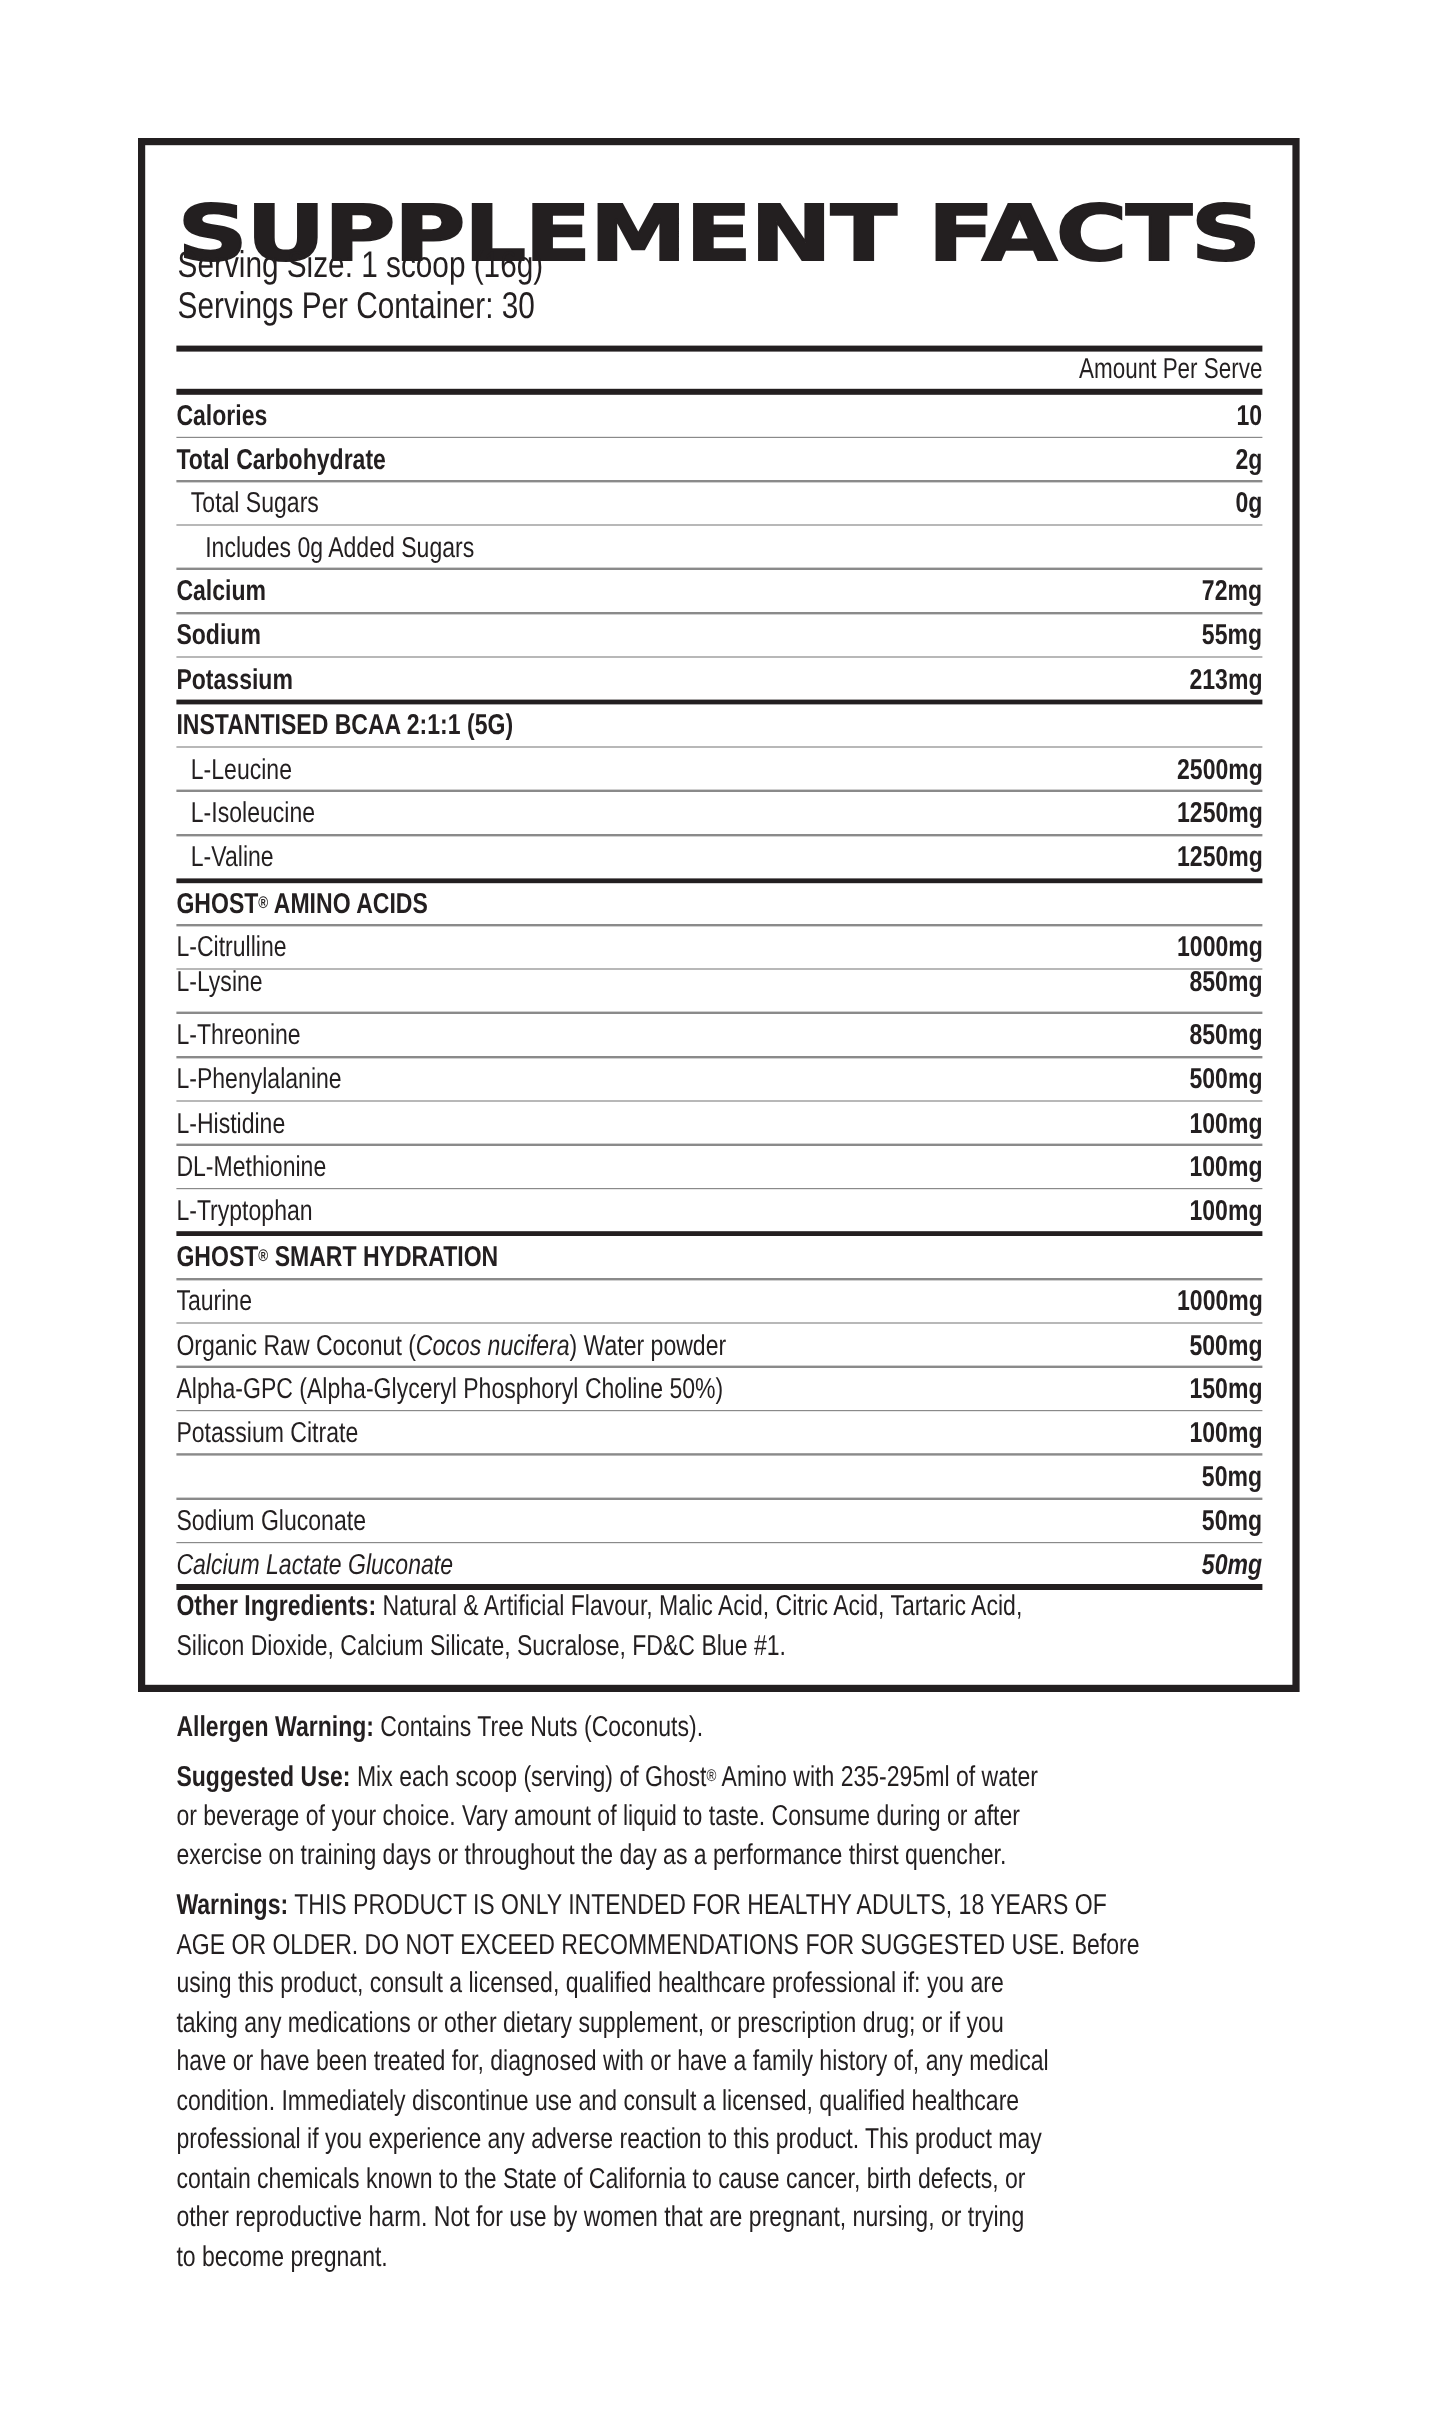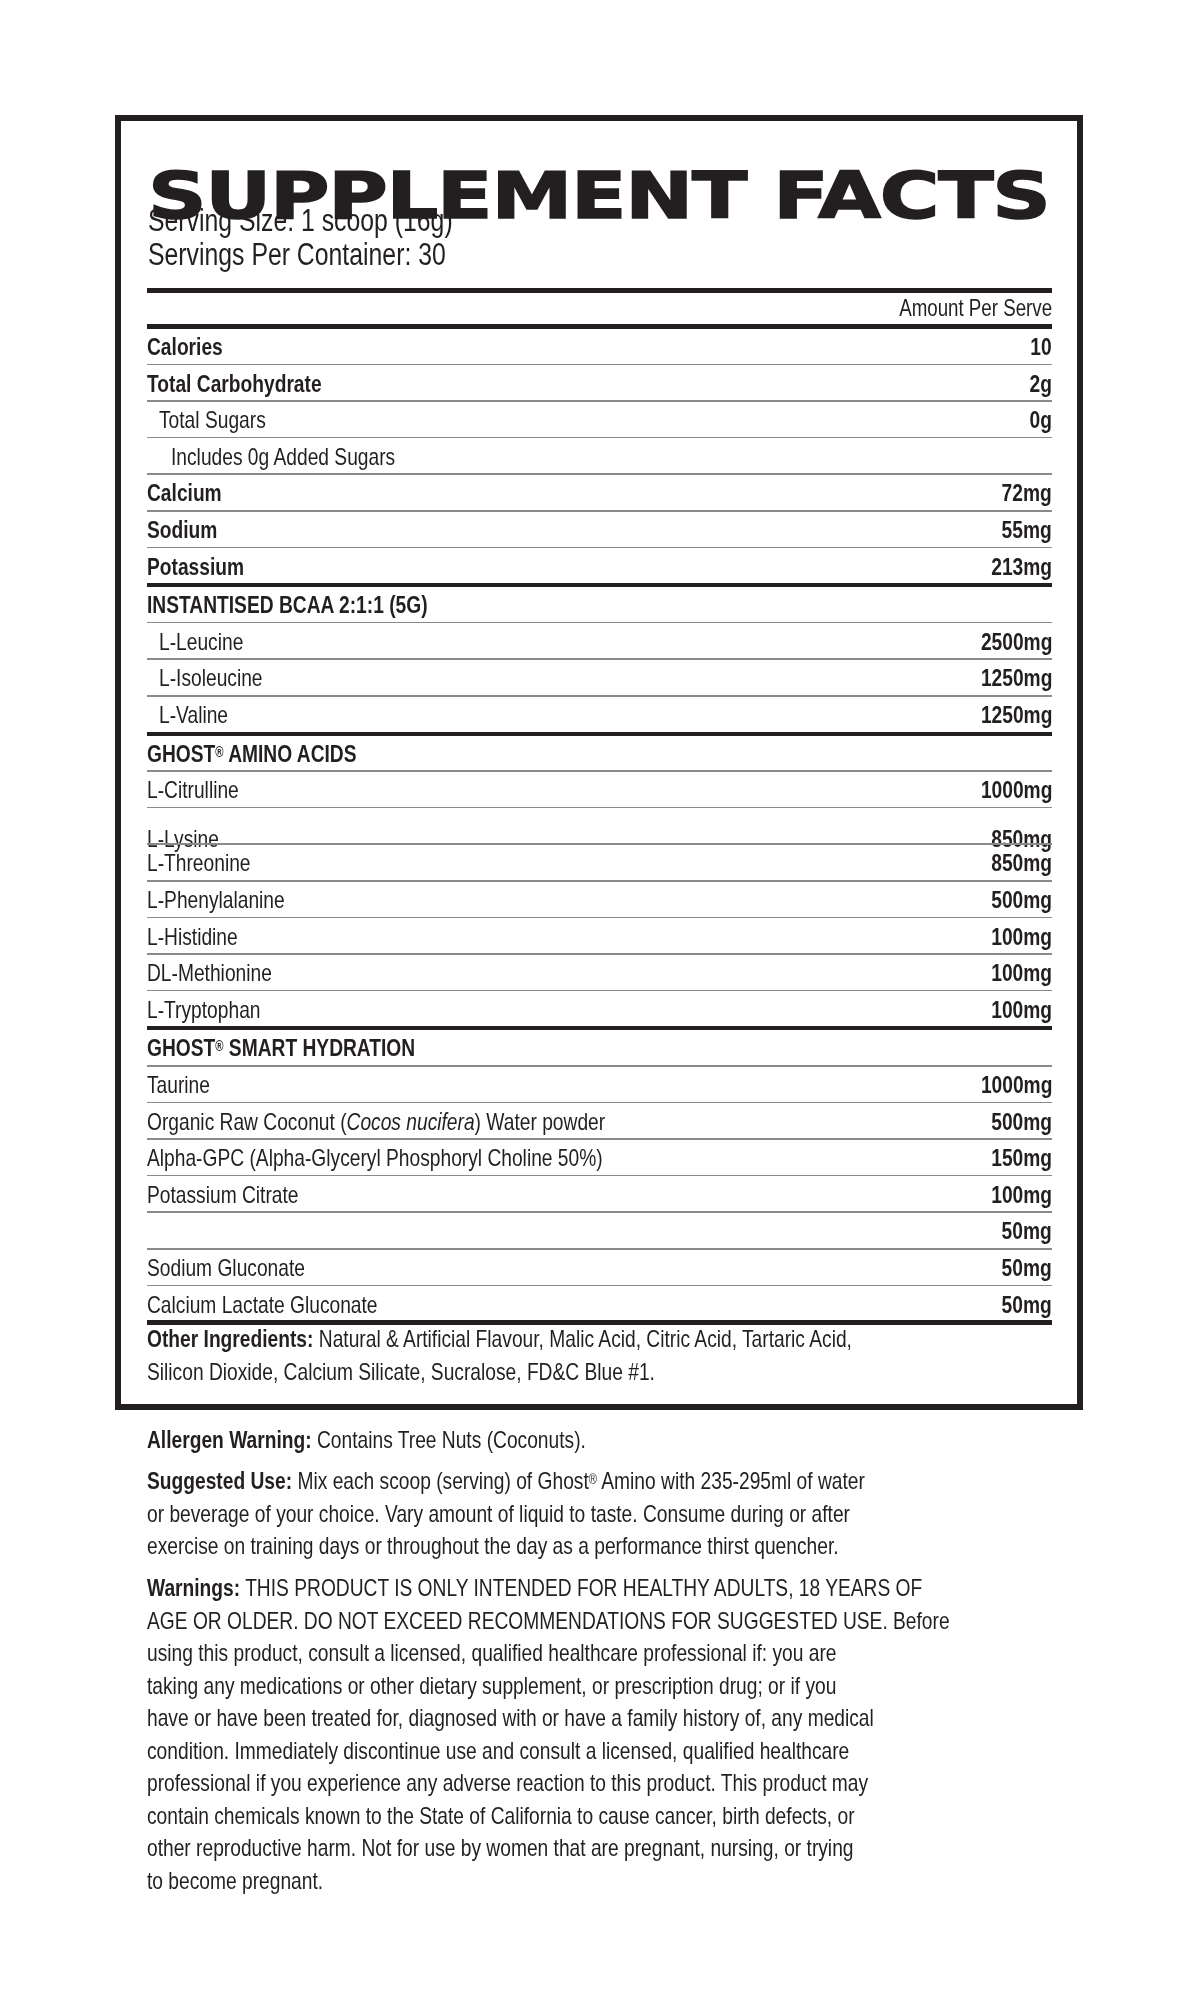--- a/index.html
+++ b/index.html
@@ -105,21 +105,21 @@
     <div class="rule mid" style="top: 731.6px;"></div>
     <div class="row bold" style="top: 735.6px; text-decoration: underline;">
       <span class="name"><span class="c"><span>GHOST</span><sup class="reg">®</sup><span> AMINO ACIDS</span></span></span>
     </div>
     <div class="rule thin" style="top: 770.2px;"></div>
     <div class="row" style="top: 772.2px;">
       <span class="name"><span class="c">L-Citrulline</span></span>
       <span class="val"><span class="cr">1000mg</span></span>
     </div>
     <div class="rule thin" style="top: 806.8px;"></div>
-    <div class="row" style="top: 821px;">
+    <div class="row" style="top: 801px;">
       <span class="name"><span class="c">L-Lysine</span></span>
       <span class="val"><span class="cr">850mg</span></span>
     </div>
     <div class="rule thin" style="top: 843.4px;"></div>
     <div class="row" style="top: 845.4px;">
       <span class="name"><span class="c">L-Threonine</span></span>
       <span class="val"><span class="cr">850mg</span></span>
     </div>
     <div class="rule thin" style="top: 880px;"></div>
     <div class="row" style="top: 882px;">
@@ -168,21 +168,21 @@
     <div class="rule thin" style="top: 1211.4px;"></div>
     <div class="row" style="top: 1213.4px;">
       <span class="val"><span class="cr">50mg</span></span>
     </div>
     <div class="rule thin" style="top: 1248px;"></div>
     <div class="row" style="top: 1250px;">
       <span class="name"><span class="c">Sodium Gluconate</span></span>
       <span class="val"><span class="cr">50mg</span></span>
     </div>
     <div class="rule thin" style="top: 1284.6px;"></div>
-    <div class="row" style="top: 1286.6px;">
+    <div class="row" style="top: 1286.6px; font-style: italic;">
       <span class="name"><span class="c">Calcium Lactate Gluconate</span></span>
       <span class="val"><span class="cr">50mg</span></span>
     </div>
     <div class="rule thick" style="top: 1320.2px;"></div>
   </div>
 
 <div class="other">
   <span class="c"><b>Other Ingredients:</b><span> Natural &amp; Artificial Flavour, Malic Acid, Citric Acid, Tartaric Acid,</span></span><br>
   <span class="c">Silicon Dioxide, Calcium Silicate, Sucralose, FD&amp;C Blue #1.</span>
 </div>

